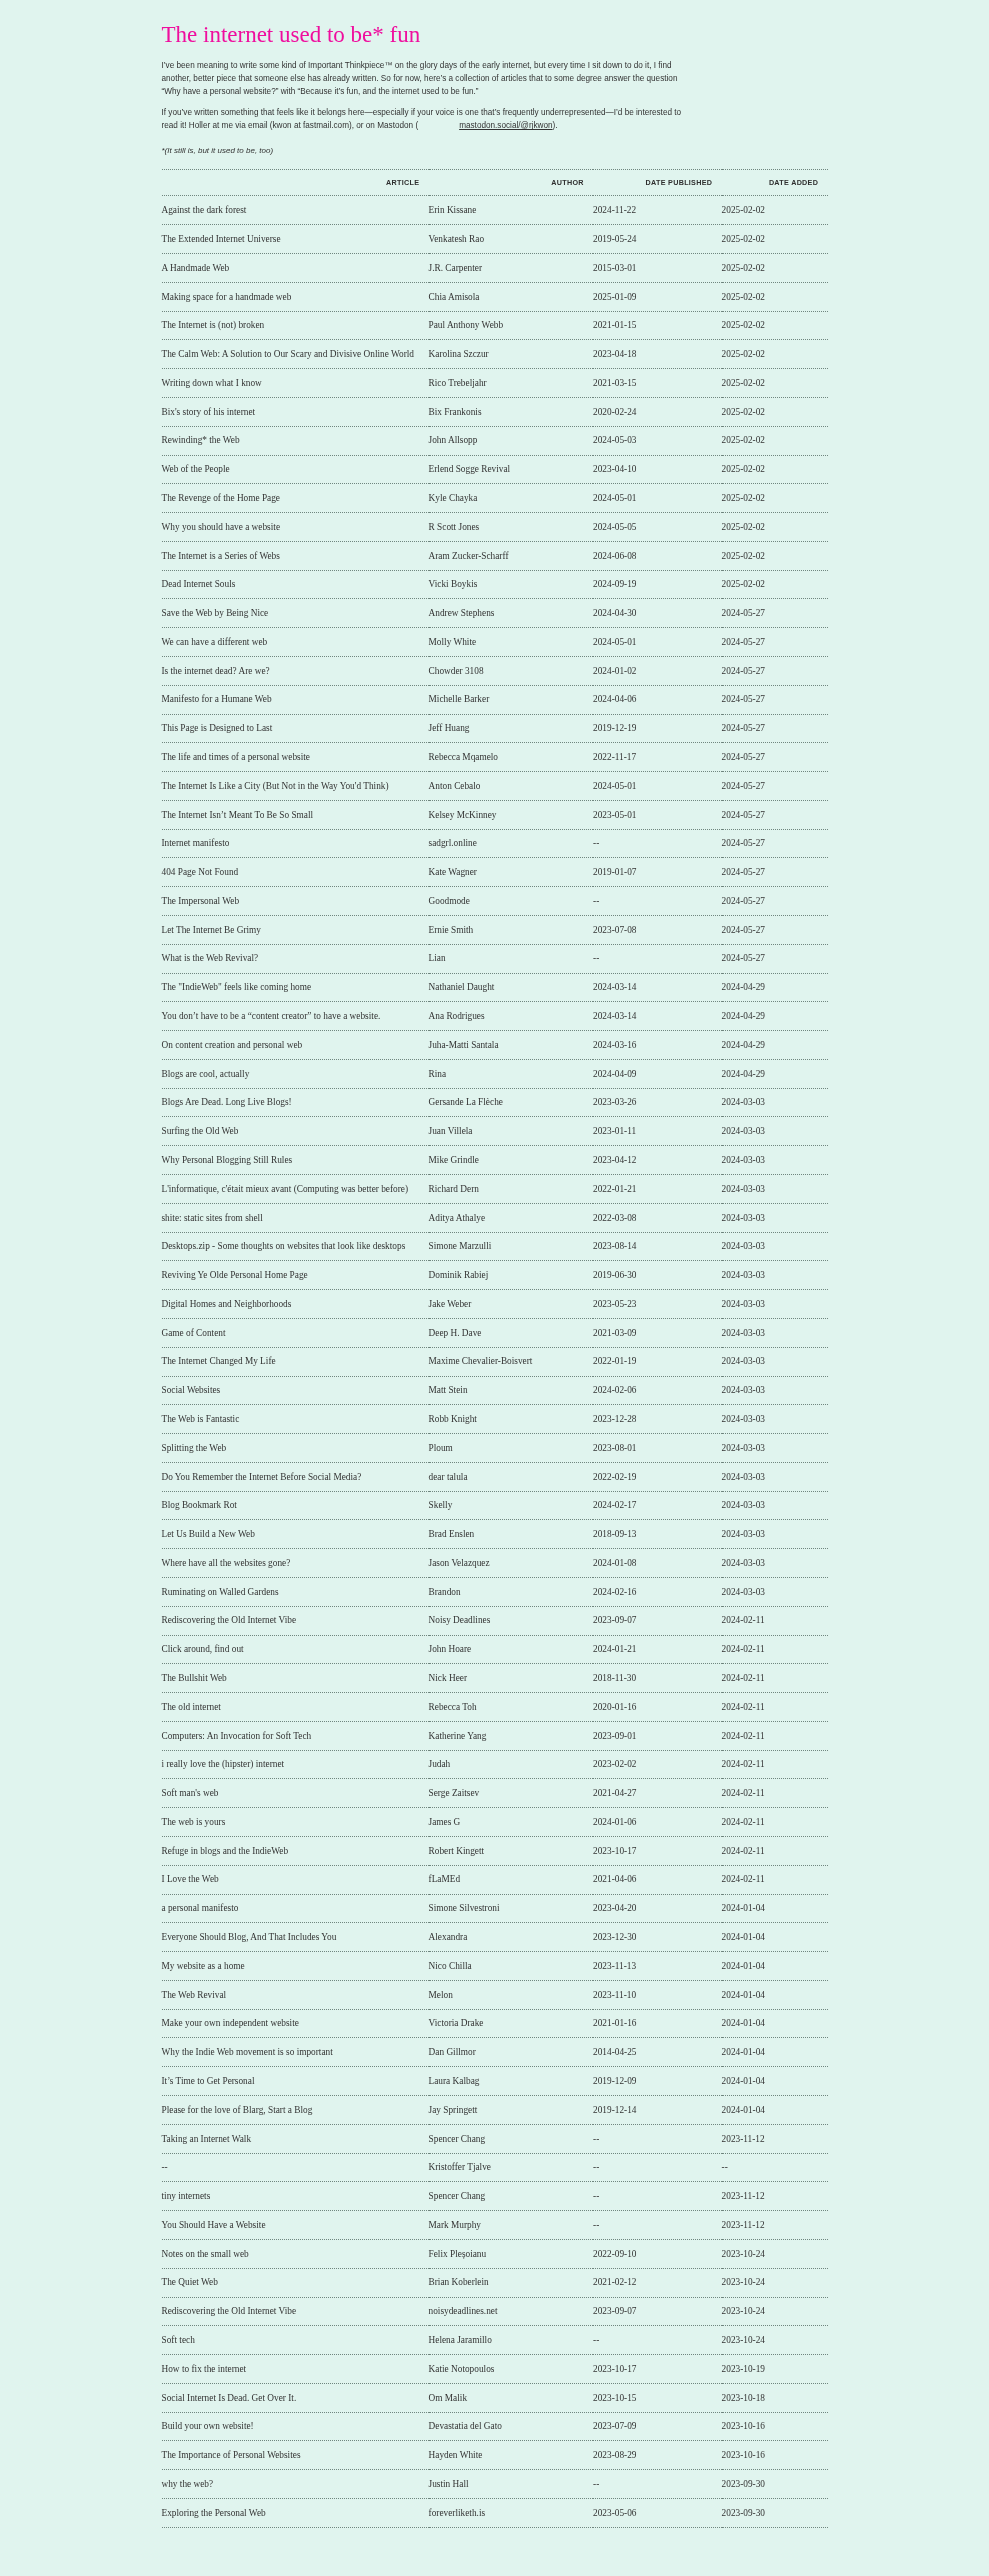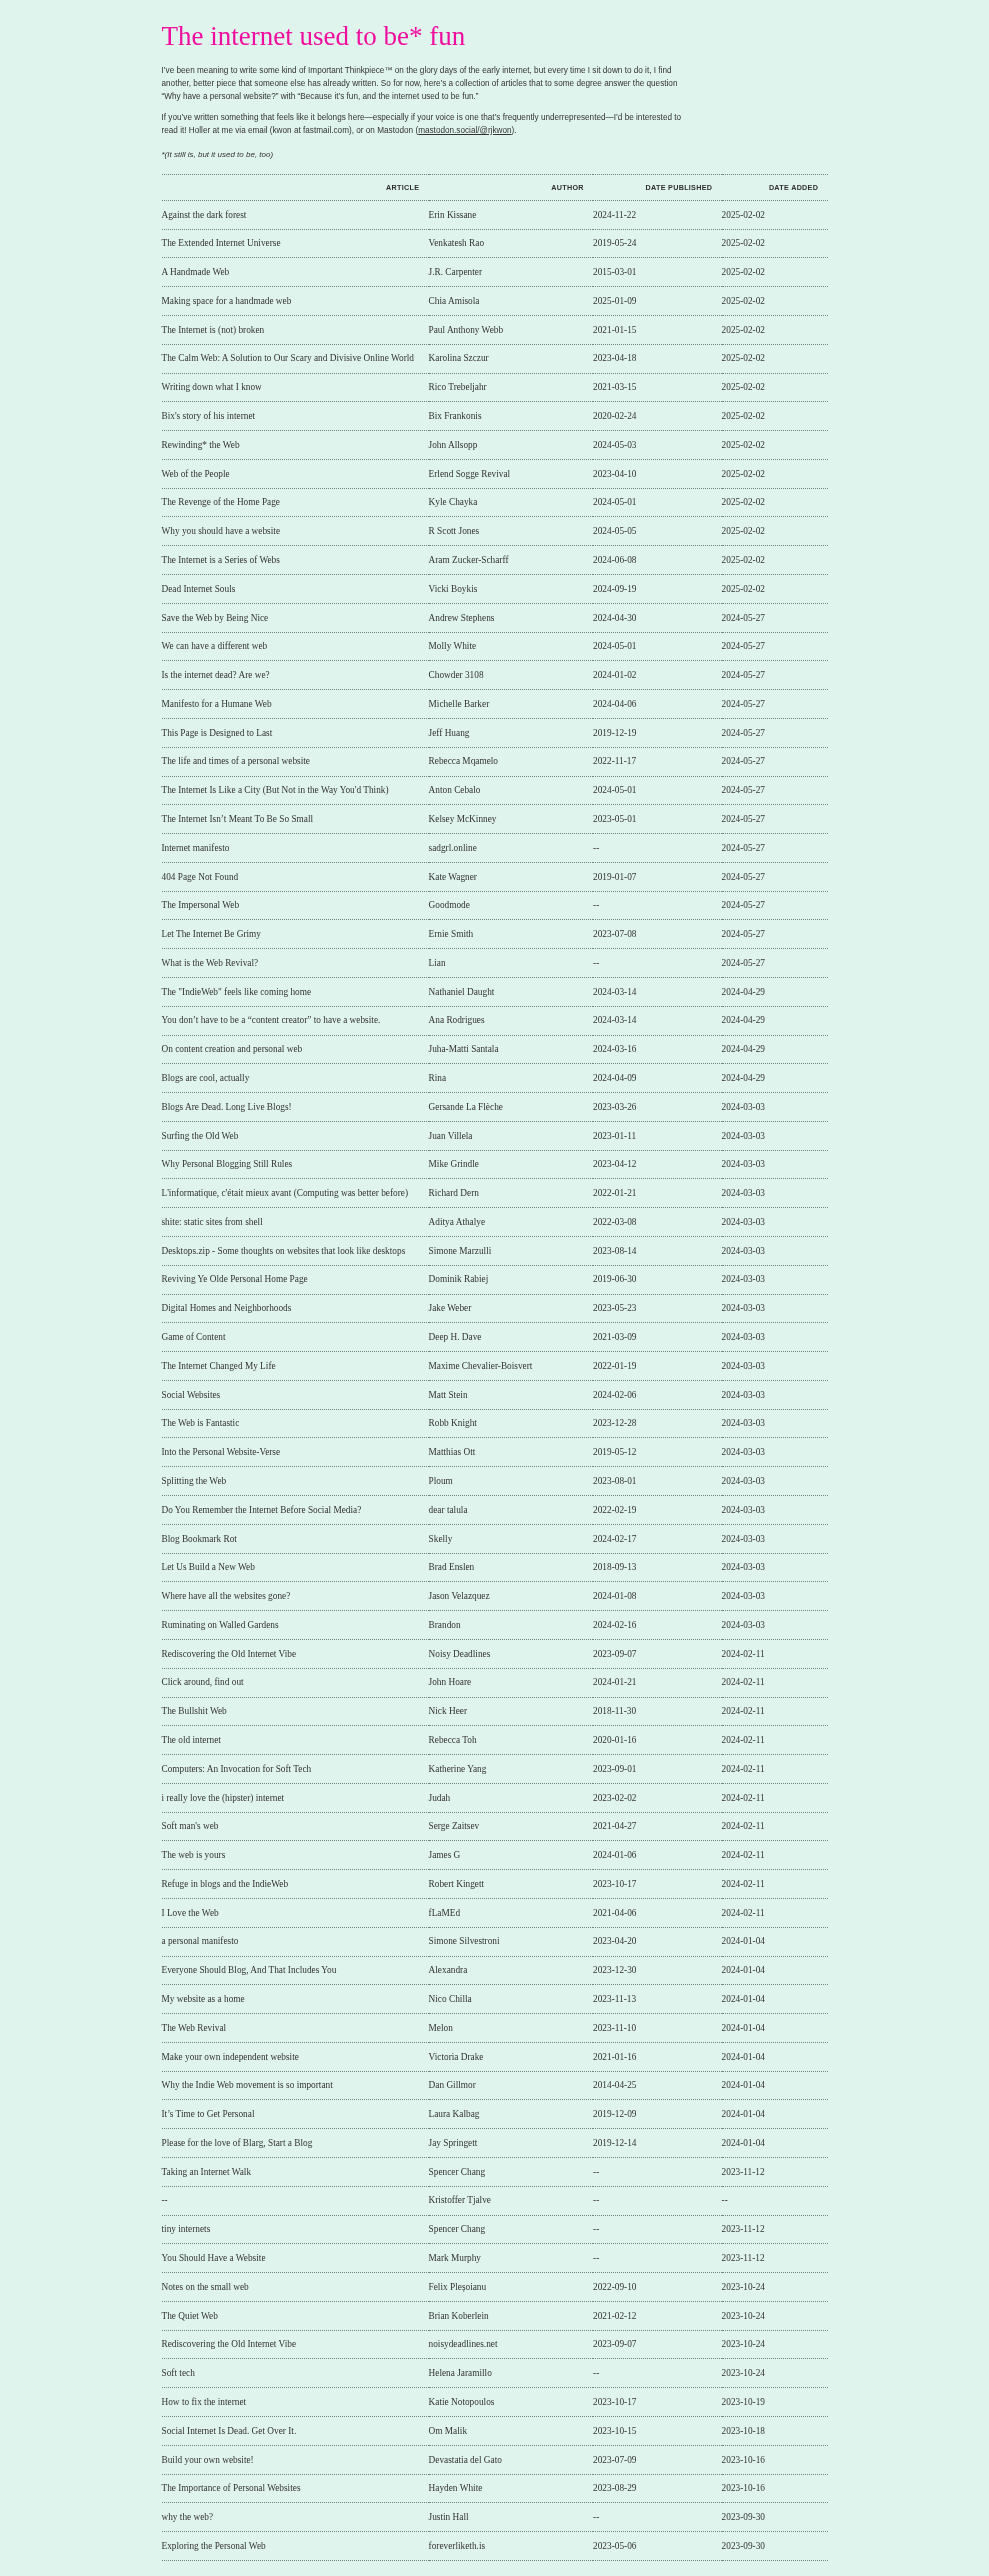--- a/index.html
+++ b/index.html
@@ -10,40 +10,41 @@
     font-family: "Liberation Sans", sans-serif;
   }
   .container {
     width: 666px;
     margin: 0 auto;
     padding: 19.6px 0 15.5px 0;
   }
   h1.page-title {
     font-family: "Liberation Serif", serif;
     font-weight: normal;
-    font-size: 27px;
+    font-size: 23px;
     line-height: 1.1;
     margin: 2.1px 0 13.4px 0;
     color: #ef0e9e;
   }
   p.intro {
     font-size: 8.2px;
     line-height: 1.58;
     max-width: 520px;
     margin: 0 0 8.2px 0;
   }
   p.footnote {
     font-style: italic;
     font-size: 8px;
     margin: 12.4px 0 14.4px 0;
   }
   a.t-link {
     color: inherit;
     text-decoration: underline;
     cursor: pointer;
+    padding-left: 41px;
   }
   table.articles {
     width: 100%;
     border-collapse: collapse;
     border-top: 0.5px dotted #70867f;
   }
   th {
     font-family: "Liberation Sans", sans-serif;
     font-size: 7.2px;
     font-weight: bold;
@@ -392,26 +393,20 @@
           <td>2024-03-03</td>
         </tr>
 
         <tr>
           <td class="article-cell">The Web is Fantastic</td>
           <td>Robb Knight</td>
           <td>2023-12-28</td>
           <td>2024-03-03</td>
         </tr>
 
-        <tr>
-          <td class="article-cell">Into the Personal Website-Verse</td>
-          <td>Matthias Ott</td>
-          <td>2019-05-12</td>
-          <td>2024-03-03</td>
-        </tr>
 
         <tr>
           <td class="article-cell">Splitting the Web</td>
           <td>Ploum</td>
           <td>2023-08-01</td>
           <td>2024-03-03</td>
         </tr>
 
         <tr>
           <td class="article-cell">Do You Remember the Internet Before Social Media?</td>

